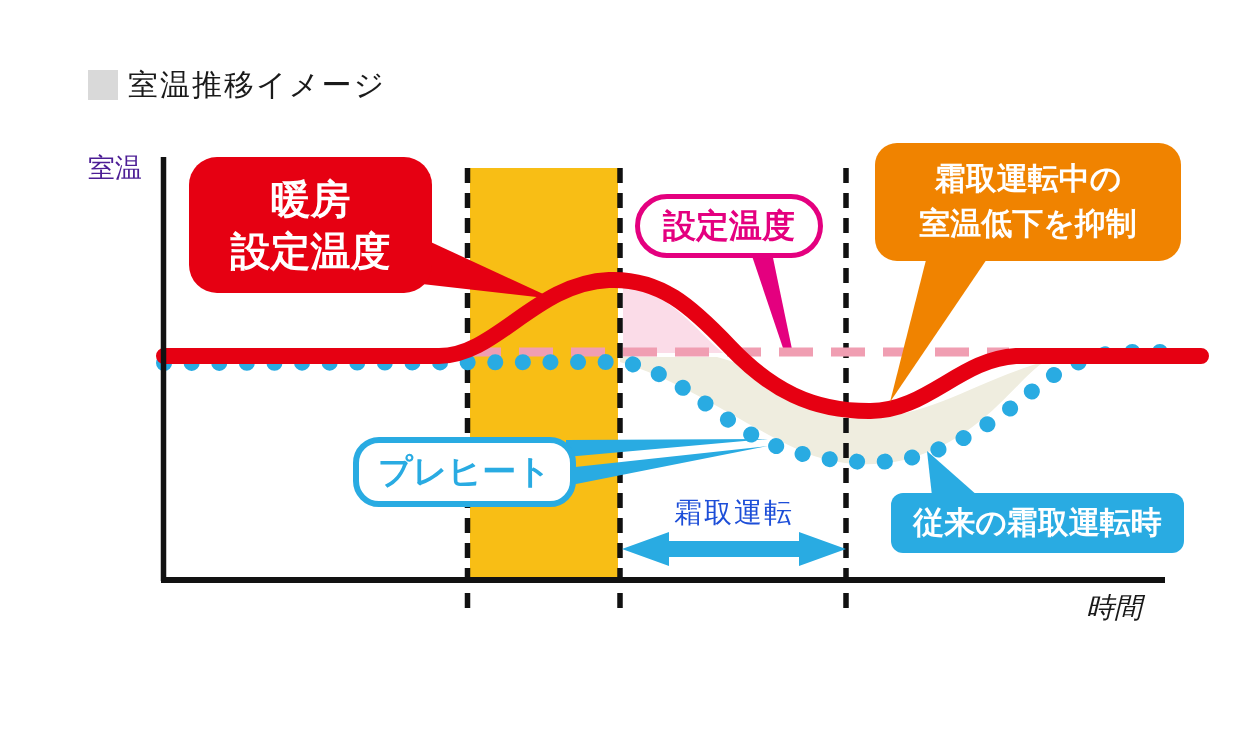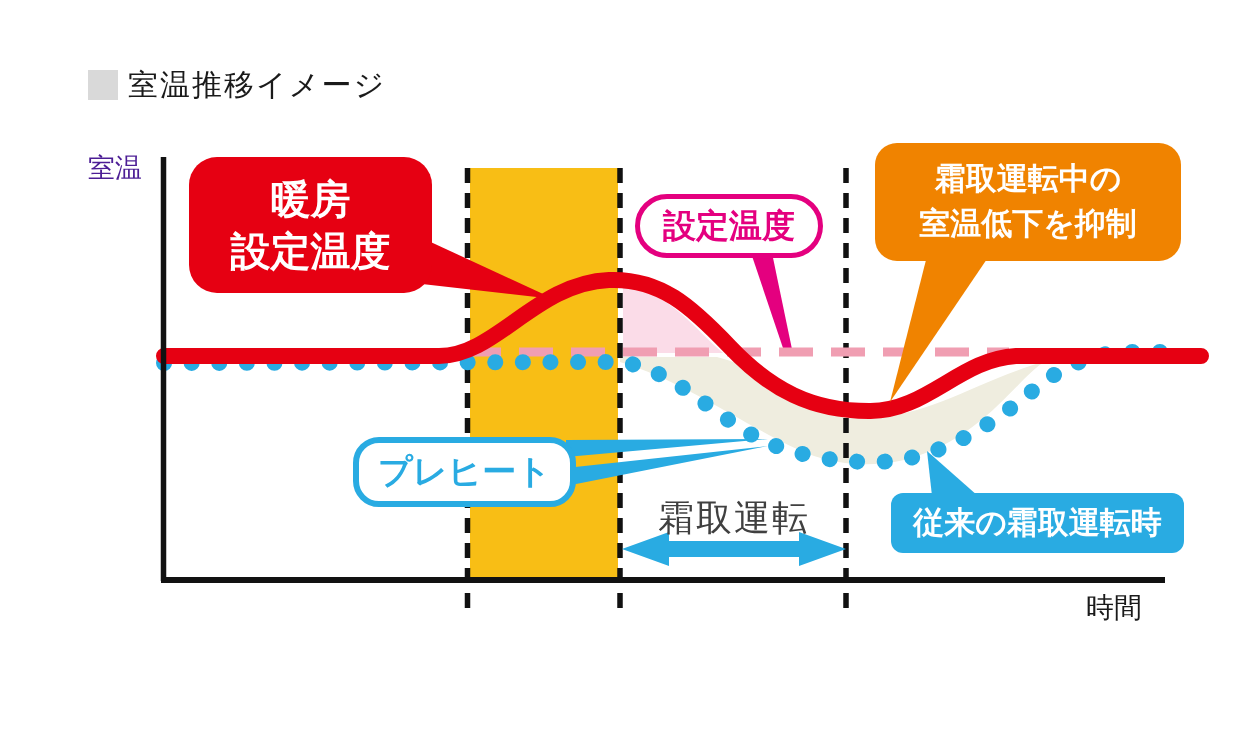--- a/index.html
+++ b/index.html
@@ -8,37 +8,37 @@
     font-family:"Liberation Sans","DejaVu Sans",sans-serif;color:#111;margin-left:24px;
   }
   .abs{position:absolute;}
   svg{display:block;}
   
   .title-square{left:64px;top:70px;width:30px;height:30px;background:#D9D9D9;}
   .page-title{left:104px;top:64px;height:42px;display:flex;align-items:center;
     font-size:30px;letter-spacing:2px;color:#1A1A1A;white-space:nowrap;}
   
   .y-label{left:64px;top:150px;font-size:27px;color:#4c1d95;white-space:nowrap;}
-  .x-label{left:1062px;top:589px;font-size:28px;color:#1A1A1A;white-space:nowrap;}
+  .x-label{left:1062px;top:589px;font-size:28px;color:#1A1A1A;white-space:nowrap;font-style:italic;}
   
   .callout{display:flex;flex-direction:column;align-items:center;justify-content:center;
     text-align:center;font-weight:700;white-space:nowrap;box-sizing:border-box;}
   .co-preheat{left:165px;top:157px;width:243px;height:136px;background:#E60012;
     border-radius:28px;color:#fff;font-size:40px;line-height:1.3;}
   .co-settemp{left:611px;top:194px;width:188px;height:64px;background:#fff;
     border:5px solid #E4007F;border-radius:32px;color:#E4007F;font-size:33px;}
   .co-suppress{left:851px;top:143px;width:306px;height:118px;background:#F08300;
     border-radius:22px;color:#fff;font-size:31px;line-height:1.45;}
   .co-tempdrop{left:329px;top:437px;width:223px;height:70px;background:#fff;
     border:6px solid #29ABE2;border-radius:26px;color:#29ABE2;font-size:34px;}
   .co-conventional{left:867px;top:493px;width:293px;height:60px;background:#29ABE2;
     border-radius:12px;color:#fff;font-size:31px;}
   
   .defrost-label{left:600px;top:494px;width:220px;text-align:center;
-    font-size:36px;letter-spacing:2px;color:#404040;white-space:nowrap;}
+    font-size:28px;letter-spacing:2px;color:#1d4ed8;white-space:nowrap;}
 </style>
 </head>
 <body>
 
 <div class="stage">
 
   <svg class="abs" style="left:0;top:0;" width="1240" height="730" viewBox="0 0 1240 730">
 
     <rect x="446" y="168" width="148" height="409" fill="#F8BE15"></rect>
 

